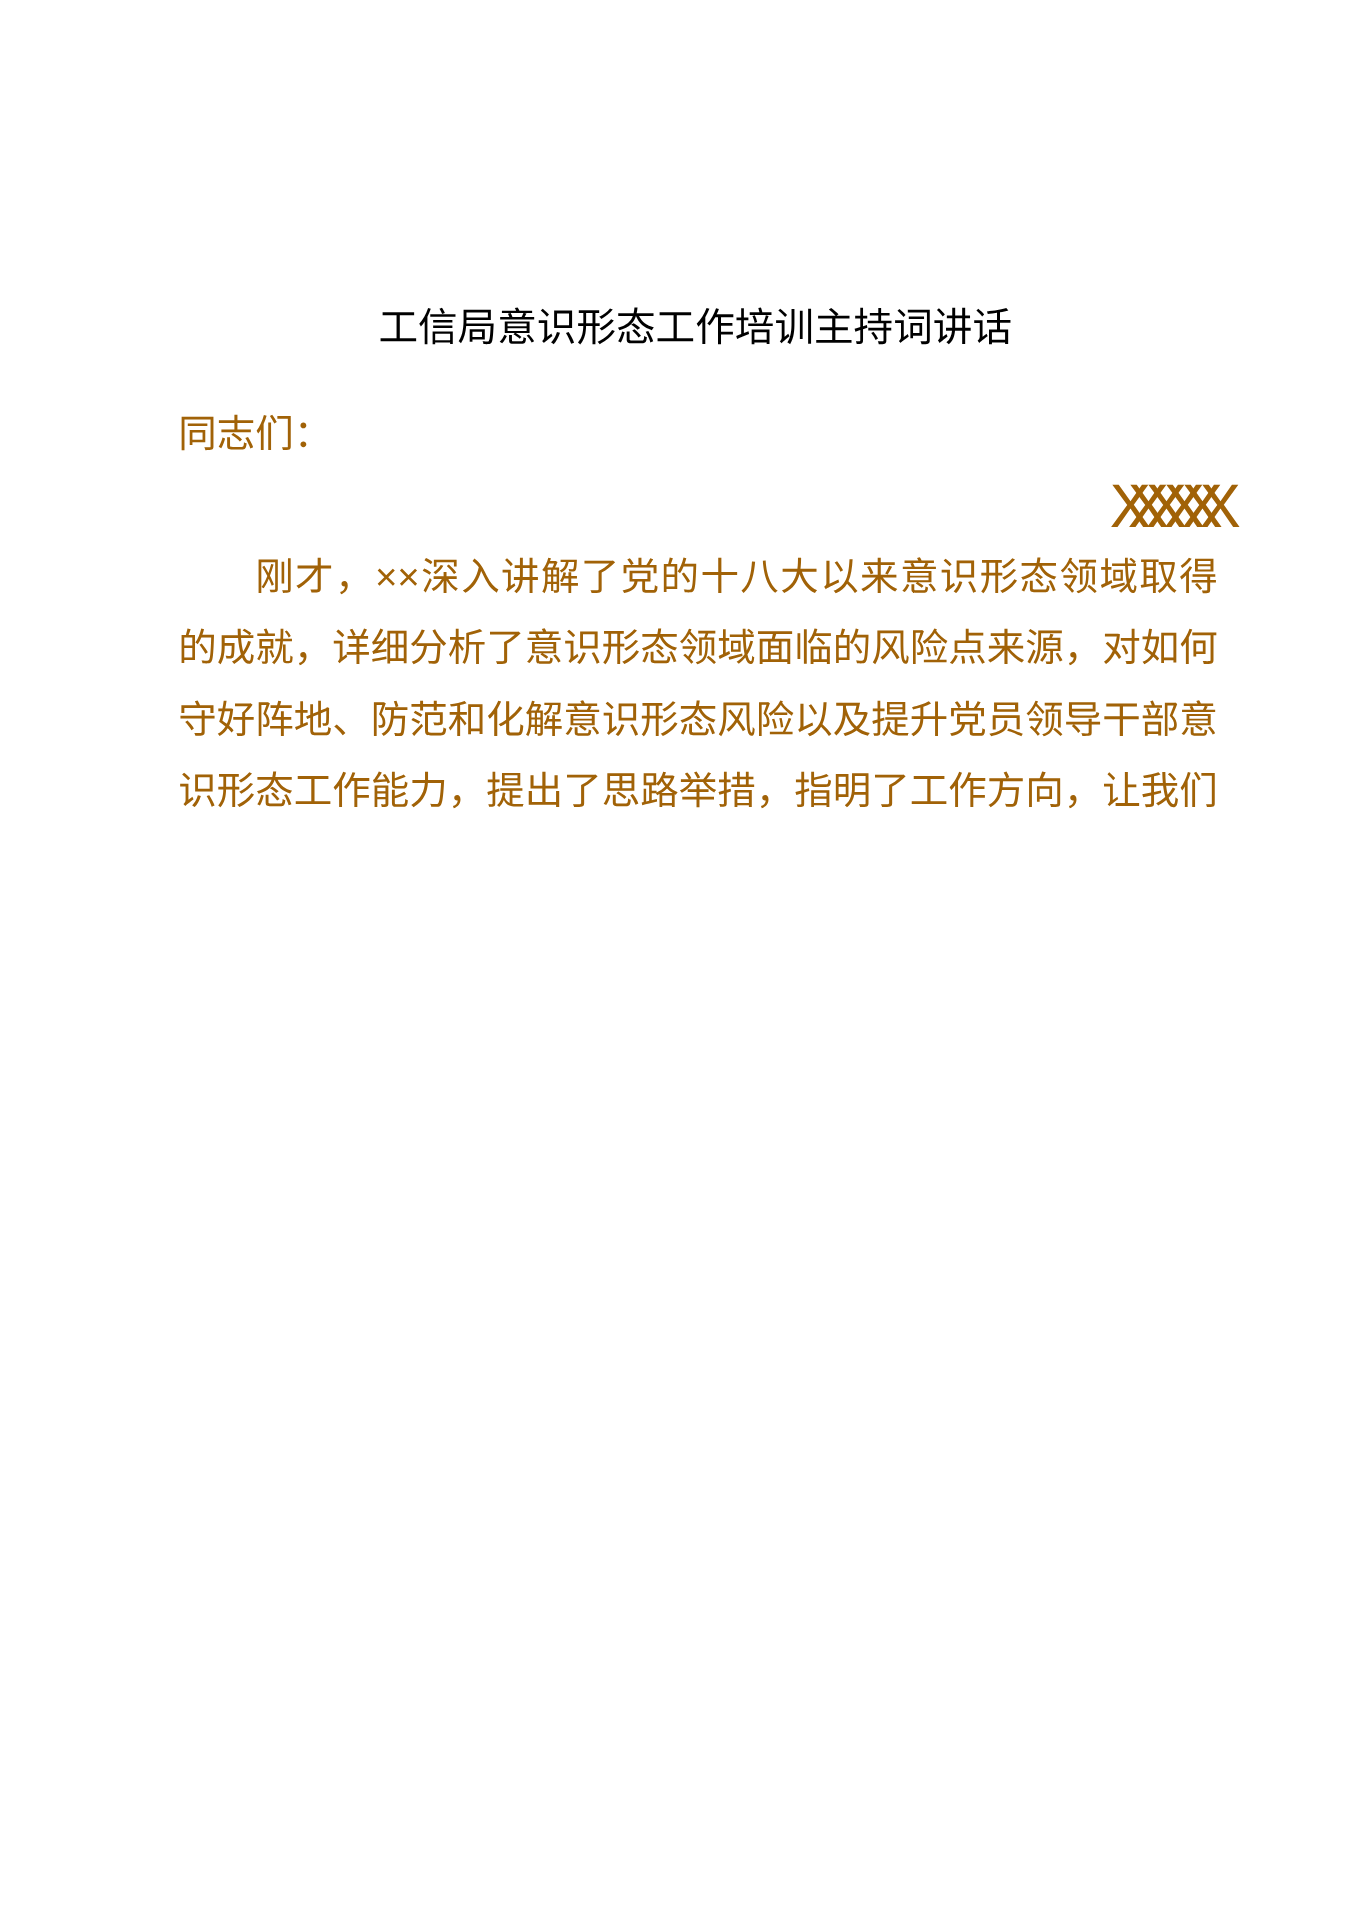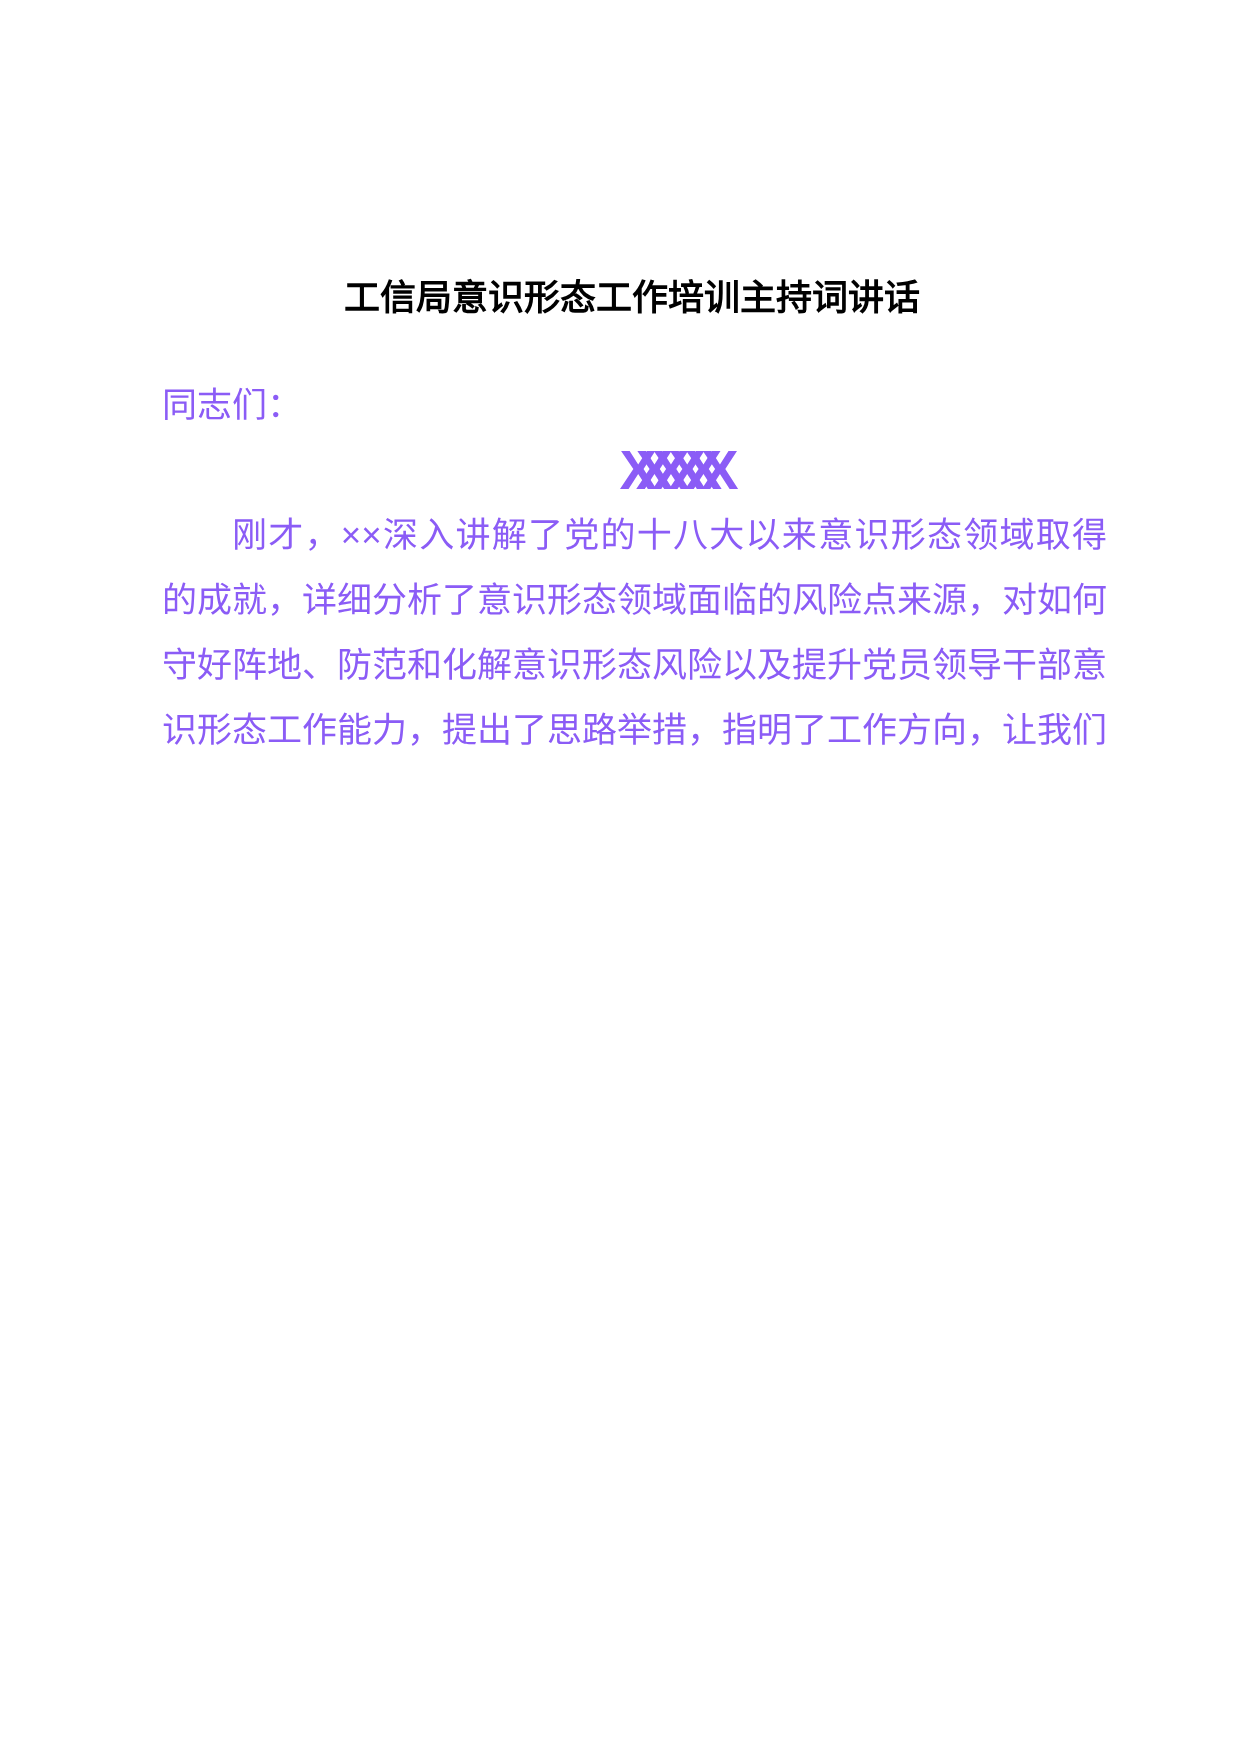--- a/index.html
+++ b/index.html
@@ -21,33 +21,33 @@
   }
 
   .doc-title {
     position: absolute;
     top: 276px;
     left: 162px;
     width: 940px;
     text-align: center;
     font-size: 36px;
     line-height: 44px;
-    font-weight: 700;
+    font-weight: 400;
     letter-spacing: 0px;
     color: #000000;
   }
 
   .doc-body {
     position: absolute;
-    top: 372px;
+    top: 362px;
     left: 162px;
     width: 945px;
     font-size: 35px;
     line-height: 65px;
-    color: #8b5cf6;
+    color: #a16207;
     text-align: justify;
     text-justify: inter-character;
   }
 
   .para {
     margin: 0;
     text-align: justify;
     text-justify: inter-character;
     word-break: break-all;
   }
@@ -56,22 +56,22 @@
     text-indent: 2em;
   }
 
   
   .para.divider {
     text-indent: 0;
     padding-left: 68px;
     font-size: 56px;
     line-height: 65px;
     letter-spacing: -21px;
-    font-weight: 700;
-    text-align: center;
+    font-weight: 400;
+    text-align: right;
     white-space: nowrap;
   }
 </style>
 </head>
 <body>
 
 <div class="page">
 
   <h1 class="doc-title">工信局意识形态工作培训主持词讲话</h1>
 

